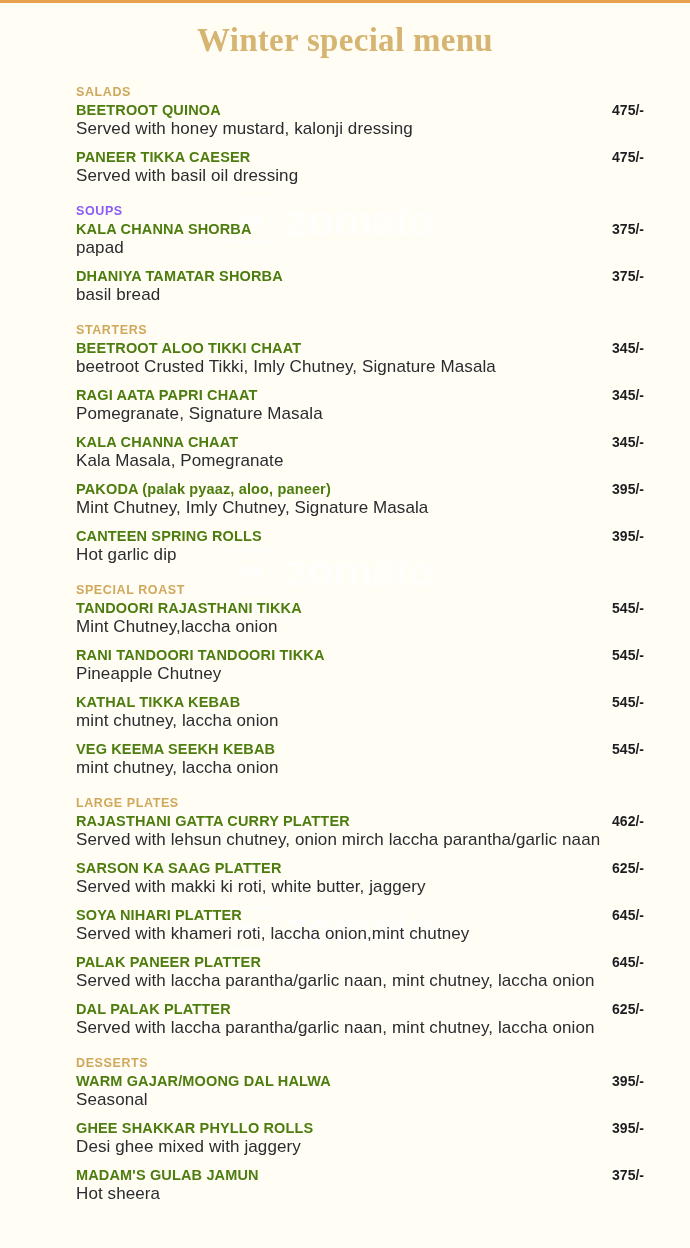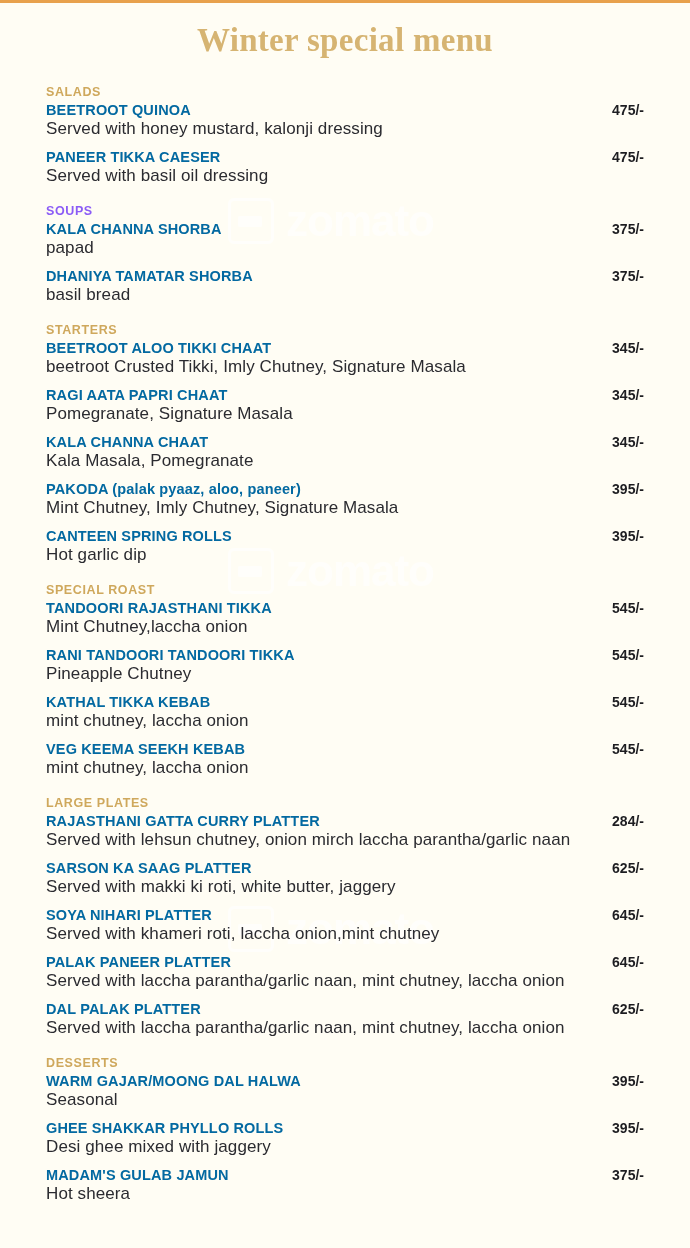--- a/index.html
+++ b/index.html
@@ -68,20 +68,21 @@
     letter-spacing: 0.3px;
     padding-top: 22px;
     margin: 0 0 26px 0;
     position: relative;
     z-index: 2;
   }
   .menu {
     position: relative;
     z-index: 2;
     padding: 0 46px 0 46px;
+    margin-left: 30px;
   }
   .section {
     margin-bottom: 18px;
   }
   .section-title {
     color: #cfa котор;
     font-size: 12.5px;
     font-weight: bold;
     letter-spacing: 0.6px;
     margin-bottom: 3px;
@@ -90,21 +91,21 @@
     margin-bottom: 10px;
   }
   .item-head {
     display: flex;
     justify-content: space-between;
     align-items: baseline;
   }
   .item-name {
     font-size: 14.5px;
     font-weight: bold;
-    color: #0369a1;
+    color: #4d7c0f;
     letter-spacing: 0.15px;
   }
   .item-price {
     font-size: 14px;
     font-weight: bold;
     color: #1d1d21;
     white-space: nowrap;
     padding-left: 14px;
   }
   .item-desc {
@@ -240,21 +241,21 @@
             <div class="item-price">545/-</div>
           </div>
           <div class="item-desc">mint chutney, laccha onion</div>
         </div>
       </div>
       <div class="section">
         <div class="section-title" style="color: rgb(207, 168, 92);">LARGE PLATES</div>
         <div class="item">
           <div class="item-head">
             <div class="item-name">RAJASTHANI GATTA CURRY PLATTER</div>
-            <div class="item-price">284/-</div>
+            <div class="item-price">462/-</div>
           </div>
           <div class="item-desc">Served with lehsun chutney, onion mirch laccha parantha/garlic naan</div>
         </div>
         <div class="item">
           <div class="item-head">
             <div class="item-name">SARSON KA SAAG PLATTER</div>
             <div class="item-price">625/-</div>
           </div>
           <div class="item-desc">Served with makki ki roti, white butter, jaggery</div>
         </div>

